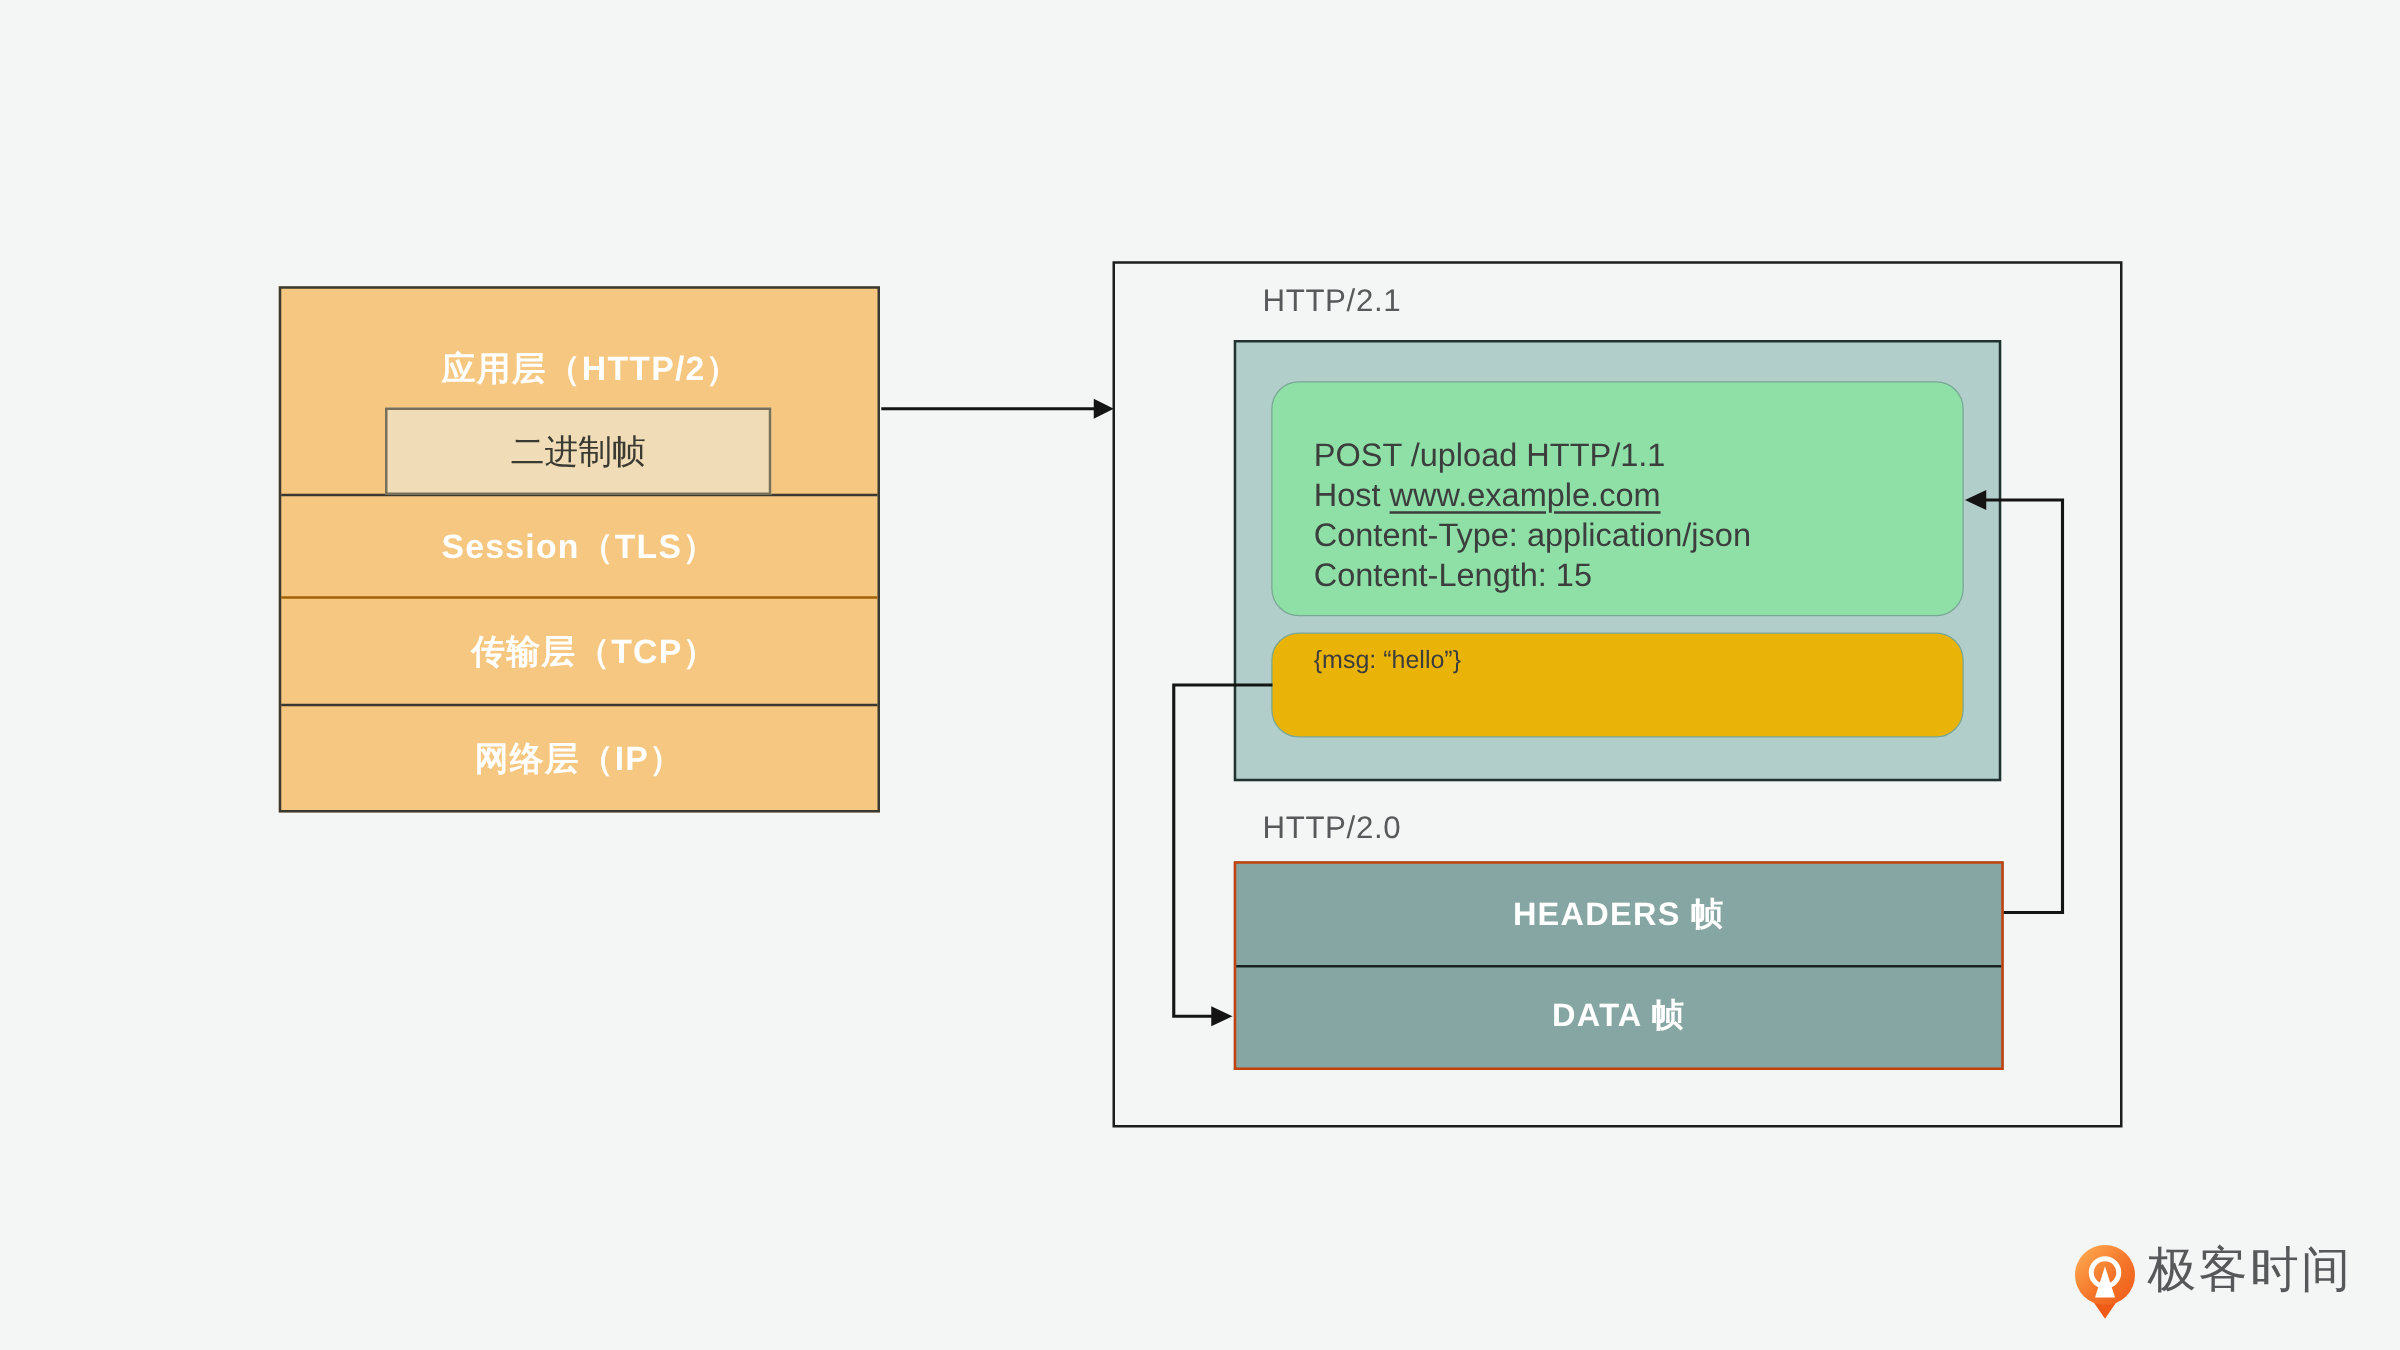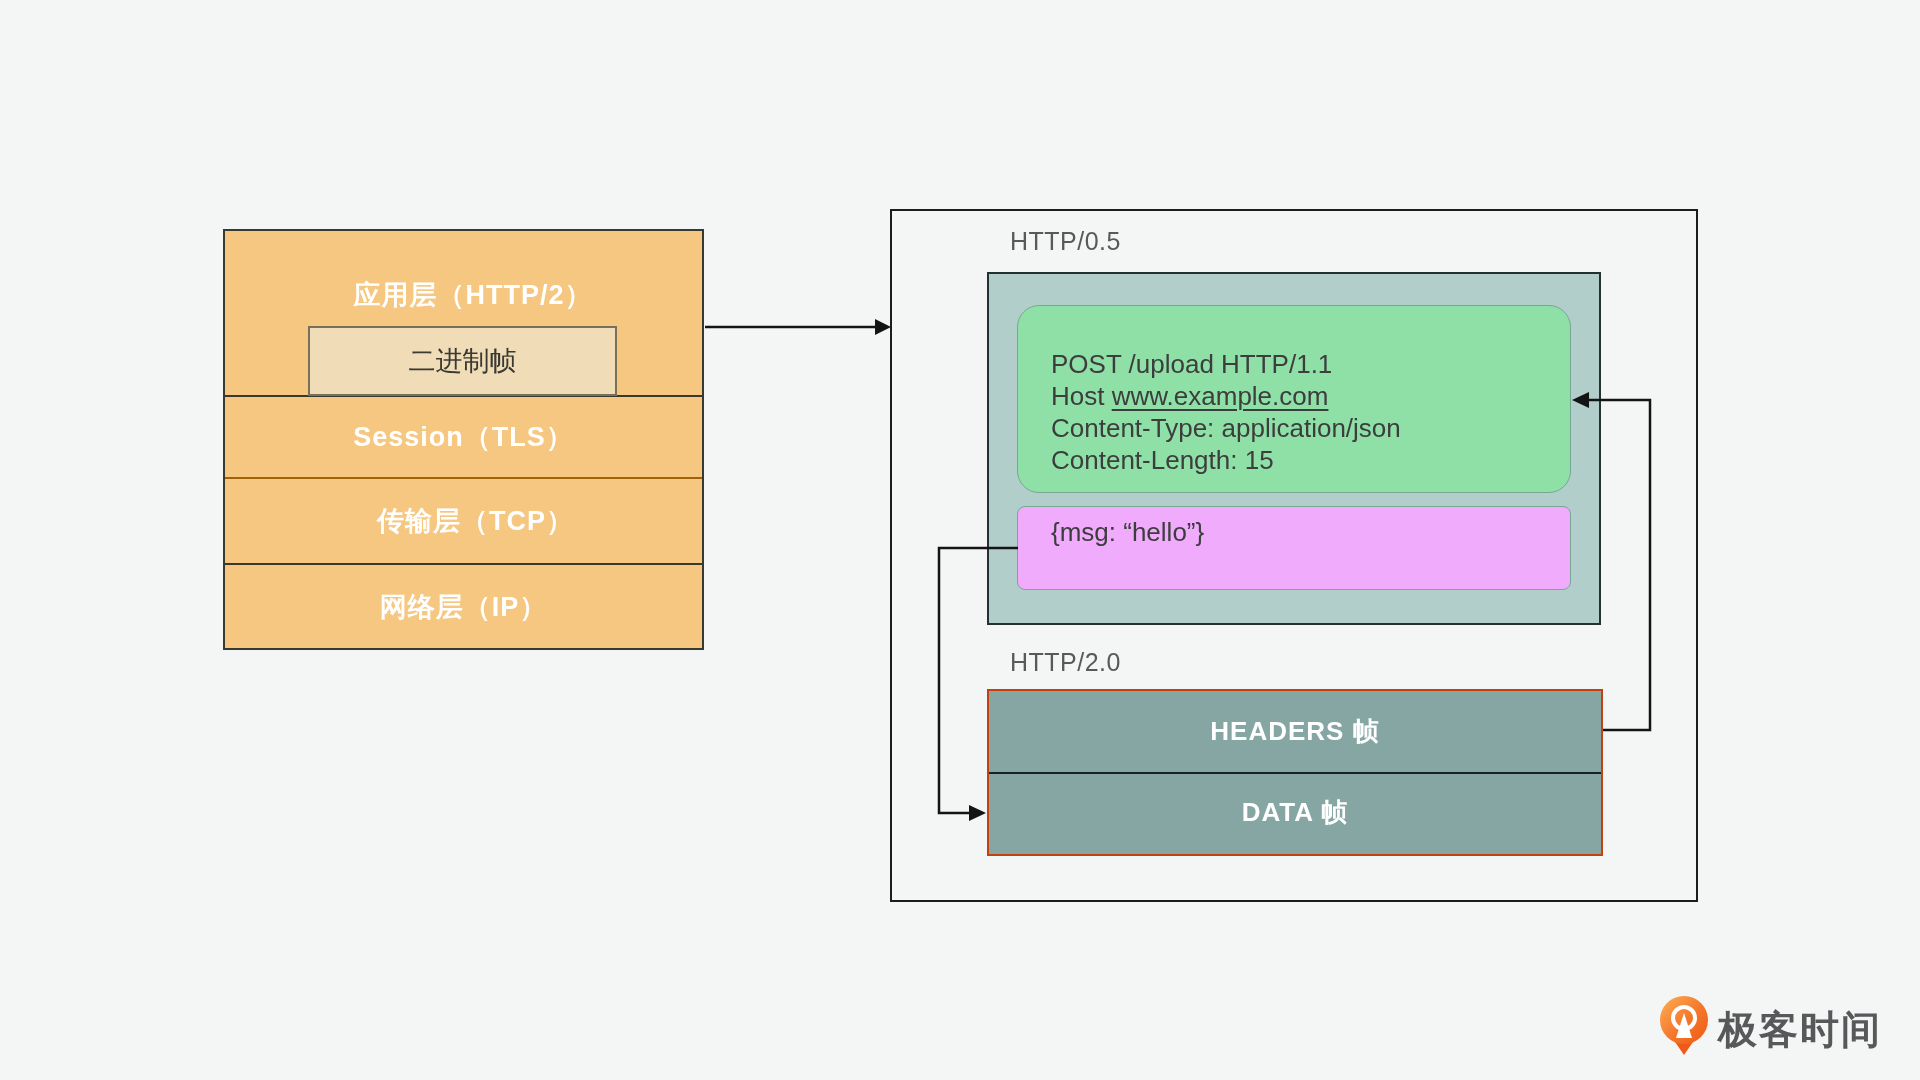--- a/index.html
+++ b/index.html
@@ -28,22 +28,22 @@
   .section-title { position:absolute; color:#58595a; font-size:25px; letter-spacing:0.5px; }
   .title-http11 { left:1010px; top:227px; }
   .title-http20 { left:1010px; top:648px; }
 
   .http11-box { position:absolute; left:987px; top:272px; width:614px; height:353px;
                 background:#b2cecb; border:2px solid #223230; }
   .request-box { position:absolute; left:1017px; top:305px; width:554px; height:188px;
                  background:#8ee0a7; border:1.5px solid #79a795; border-radius:22px;
                  color:#3c3d3d; font-size:26px; line-height:32px; padding:42px 0 0 33px; }
   .body-box { position:absolute; left:1017px; top:506px; width:554px; height:84px;
-              background:#f0abfc; border:1.5px solid #79a795; border-radius:8px;
-              color:#3c3d3d; font-size:26px; padding:10px 0 0 33px; }
+              background:#eab308; border:1.5px solid #79a795; border-radius:22px;
+              color:#3c3d3d; font-size:20px; padding:10px 0 0 33px; }
   .host-link { text-decoration:underline; text-underline-offset:4px; text-decoration-thickness:2px; }
 
   .frames-box { position:absolute; left:987px; top:689px; width:616px; height:167px;
                 border:2px solid #c2410c; background:#85a6a2; }
   .frame-row { width:100%; display:flex; align-items:center; justify-content:center;
                color:#ffffff; font-size:26px; font-weight:bold; letter-spacing:1px; }
   .frame-headers { height:81px; }
   .frame-data { height:78px; border-top:2px solid #182220; }
 
   
@@ -57,21 +57,21 @@
   .logo-circle { position:absolute; left:0; top:0; width:48px; height:48px; border-radius:50%;
                  background:linear-gradient(135deg,#ffaf55 0%,#f4762a 55%,#ef5a17 100%); }
   .logo-tail { position:absolute; left:13px; top:43px; width:0; height:0;
                border-left:11px solid transparent; border-right:11px solid transparent;
                border-top:16px solid #ef5a17; }
   .logo-ring { position:absolute; left:11px; top:9px; width:26px; height:26px;
                border:4.5px solid #ffffff; border-radius:50%; }
   .logo-needle { position:absolute; left:16px; top:17px; width:0; height:0;
                  border-left:8px solid transparent; border-right:8px solid transparent;
                  border-bottom:25px solid #ffffff; }
-  .logo-text { margin-left:10px; margin-top:14px; font-size:39px; font-weight:700;
+  .logo-text { margin-left:10px; margin-top:1px; font-size:39px; font-weight:400;
                color:#57585a; letter-spacing:2px; line-height:1; }
 </style>
 </head>
 <body>
 
 <div class="canvas">
 
   <div class="stack">
     <div class="layer layer-app">
       <span class="layer-label">应用层（HTTP/2）</span>
@@ -85,21 +85,21 @@
     <div class="layer layer-transport">
       <span class="layer-label">传输层（TCP）</span>
     </div>
     <div class="layer layer-network">
       <span class="layer-label">网络层（IP）</span>
     </div>
   </div>
 
   <div class="outer-panel"></div>
 
-  <div class="section-title title-http11">HTTP/0.5</div>
+  <div class="section-title title-http11">HTTP/2.1</div>
 
   <div class="http11-box"></div>
 
   <div class="request-box">
     <div>POST /upload HTTP/1.1</div>
     <div><span>Host </span><span class="host-link">www.example.com</span></div>
     <div>Content-Type: application/json</div>
     <div>Content-Length: 15</div>
   </div>
 

